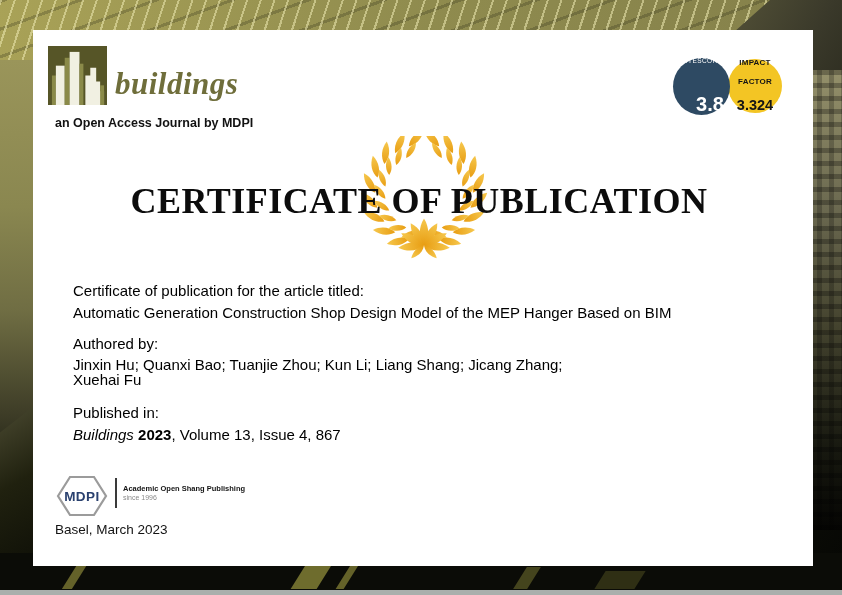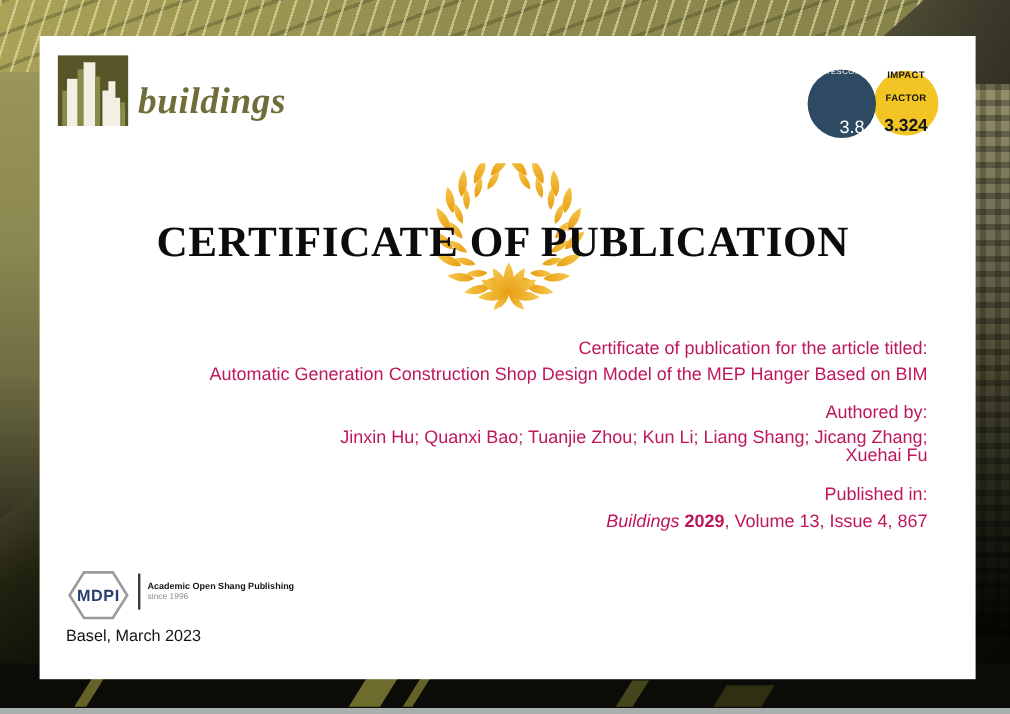--- a/index.html
+++ b/index.html
@@ -40,33 +40,33 @@
   .jlogo { position:absolute; left:15px; top:16px; width:59px; height:59px; }
   .wordmark { position:absolute; left:82px; top:36px; font-family:"Liberation Serif", serif;
               font-style:italic; font-weight:bold; font-size:31px; color:#6f6e3b; letter-spacing:.5px; }
   .jtagline { position:absolute; left:22px; top:86px; font-size:12.5px; font-weight:600; color:#121212; }
 
   
   .badge { position:absolute; border-radius:50%; display:flex; flex-direction:column;
            align-items:center; justify-content:space-between; text-align:center; line-height:1.05; }
   .citescore { left:640px; top:28px; width:57px; height:57px; background:#2e4a63; color:#fff; z-index:2; }
   .citescore .blabel { font-size:6.5px; letter-spacing:.4px; margin-bottom:2px; }
-  .citescore .bvalue { font-size:15px; font-weight:normal;margin-left:17px; }
+  .citescore .bvalue { font-size:20px; font-weight:bold;margin-left:17px; }
   .impact { left:695px; top:29px; width:54px; height:54px; background:#f3c524; color:#151515; z-index:1; }
   .impact .blabel { font-size:8px; font-weight:bold; letter-spacing:.2px; }
   .impact .bvalue { font-size:14.5px; font-weight:bold; margin-top:1px; }
 
   
   .wreath { position:absolute; left:303px; top:106px; width:176px; height:127px; }
   .cert-title { position:absolute; left:0; top:150px; width:772px; text-align:center;
                 font-family:"Liberation Serif", serif; font-weight:bold; font-size:36px;
                 color:#0c0c0c; letter-spacing:.5px; }
 
   
-  .bodyline { position:absolute; left:40px; width:700px; text-align:right; color:#be185d;
+  .bodyline { position:absolute; left:40px; width:700px; text-align:left; color:#000000;
               font-size:15px; line-height:15px; }
   .t-intro    { top:253px; }
   .t-article  { top:275px; }
   .t-authlbl  { top:306px; }
   .t-authors1 { top:327px; }
   .t-authors2 { top:342px; }
   .t-publbl   { top:375px; }
   .t-pub      { top:397px; }
   .t-pub .jname { font-style:italic; }
   .t-pub .jyear { font-weight:bold; }
@@ -102,20 +102,21 @@
       <rect x="0" y="0" width="60" height="60" fill="#565527"></rect>
       <rect x="4" y="30" width="4" height="30" fill="#8a8a49"></rect>
       <rect x="8" y="20" width="9" height="40" fill="#f1f0e2"></rect>
       <rect x="17" y="12" width="5" height="48" fill="#8a8a49"></rect>
       <rect x="22" y="6" width="10" height="54" fill="#f1f0e2"></rect>
       <rect x="32" y="18" width="4" height="42" fill="#8a8a49"></rect>
       <path d="M38 60 V30 h5 v-8 h6 v14 h4 v10 h4 v14 z" fill="#f1f0e2"></path>
       <rect x="53" y="40" width="4" height="20" fill="#8a8a49"></rect>
     </svg>
     <div class="wordmark">buildings</div>
+    <div class="jtagline">an Open Access Journal by MDPI</div>
 
     <div class="badge citescore">
       <div class="blabel">CITESCORE</div>
       <div class="bvalue">3.8</div>
     </div>
     <div class="badge impact">
       <div class="blabel">IMPACT</div>
       <div class="blabel">FACTOR</div>
       <div class="bvalue">3.324</div>
     </div>
@@ -166,21 +167,21 @@
     </svg>
 
     <h1 class="cert-title">CERTIFICATE OF PUBLICATION</h1>
 
     <div class="bodyline t-intro">Certificate of publication for the article titled:</div>
     <div class="bodyline t-article">Automatic Generation Construction Shop Design Model of the MEP Hanger Based on BIM</div>
     <div class="bodyline t-authlbl">Authored by:</div>
     <div class="bodyline t-authors1">Jinxin Hu; Quanxi Bao; Tuanjie Zhou; Kun Li; Liang Shang; Jicang Zhang;</div>
     <div class="bodyline t-publbl">Published in:</div>
     <div class="bodyline t-authors2">Xuehai Fu</div>
-    <div class="bodyline t-pub"><span class="jname">Buildings</span><span> </span><span class="jyear">2029</span><span>, Volume 13, Issue 4, 867</span></div>
+    <div class="bodyline t-pub"><span class="jname">Buildings</span><span> </span><span class="jyear">2023</span><span>, Volume 13, Issue 4, 867</span></div>
 
     <svg class="mdpi-logo" viewBox="0 0 52 44" aria-hidden="true">
       <polygon points="2,22 14,3 38,3 50,22 38,41 14,41" fill="none" stroke="#9b9b9b" stroke-width="2.2"></polygon>
       <text x="26" y="27" text-anchor="middle" font-family="Liberation Sans, sans-serif" font-size="13.5" font-weight="bold" fill="#29406e" letter-spacing="0.5">MDPI</text>
     </svg>
     <div class="mdpi-divider"></div>
     <div class="mdpi-tag1">Academic Open Shang Publishing</div>
     <div class="mdpi-tag2">since 1996</div>
     <div class="place-date">Basel, March 2023</div>
 

